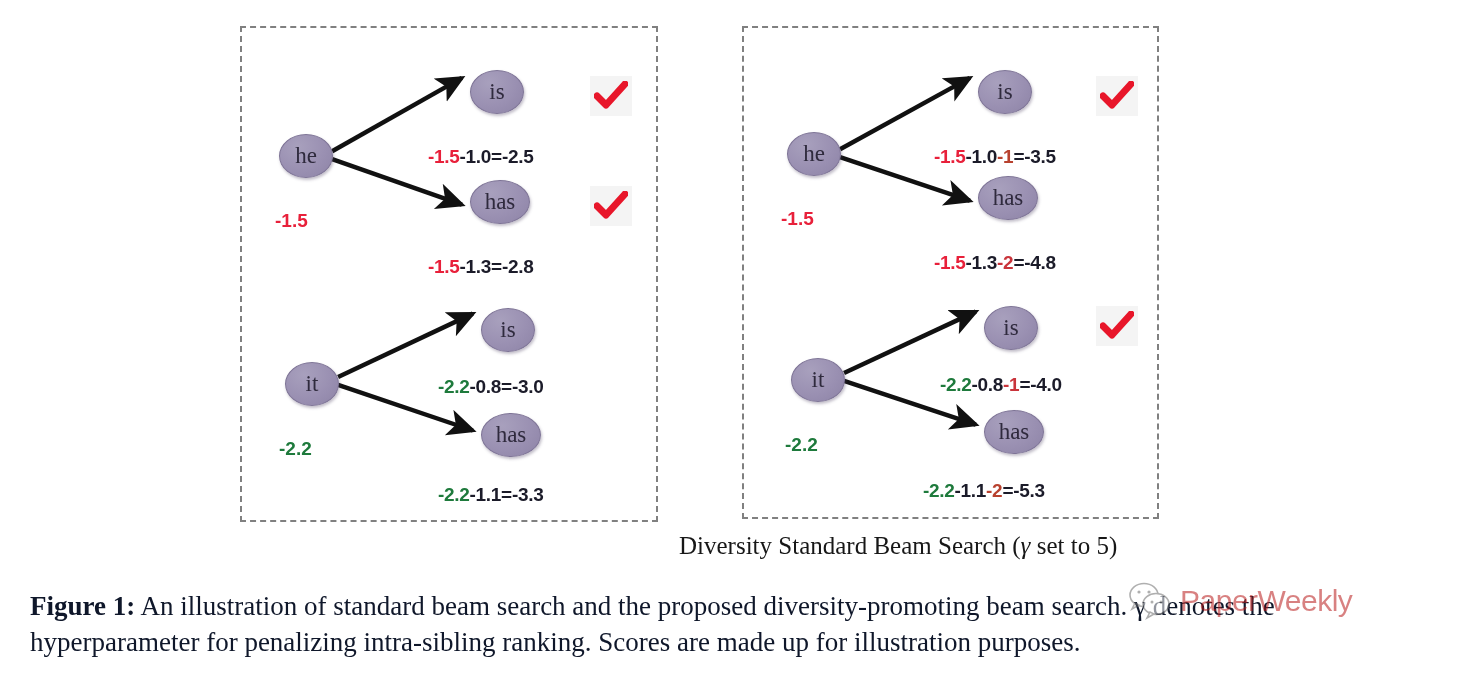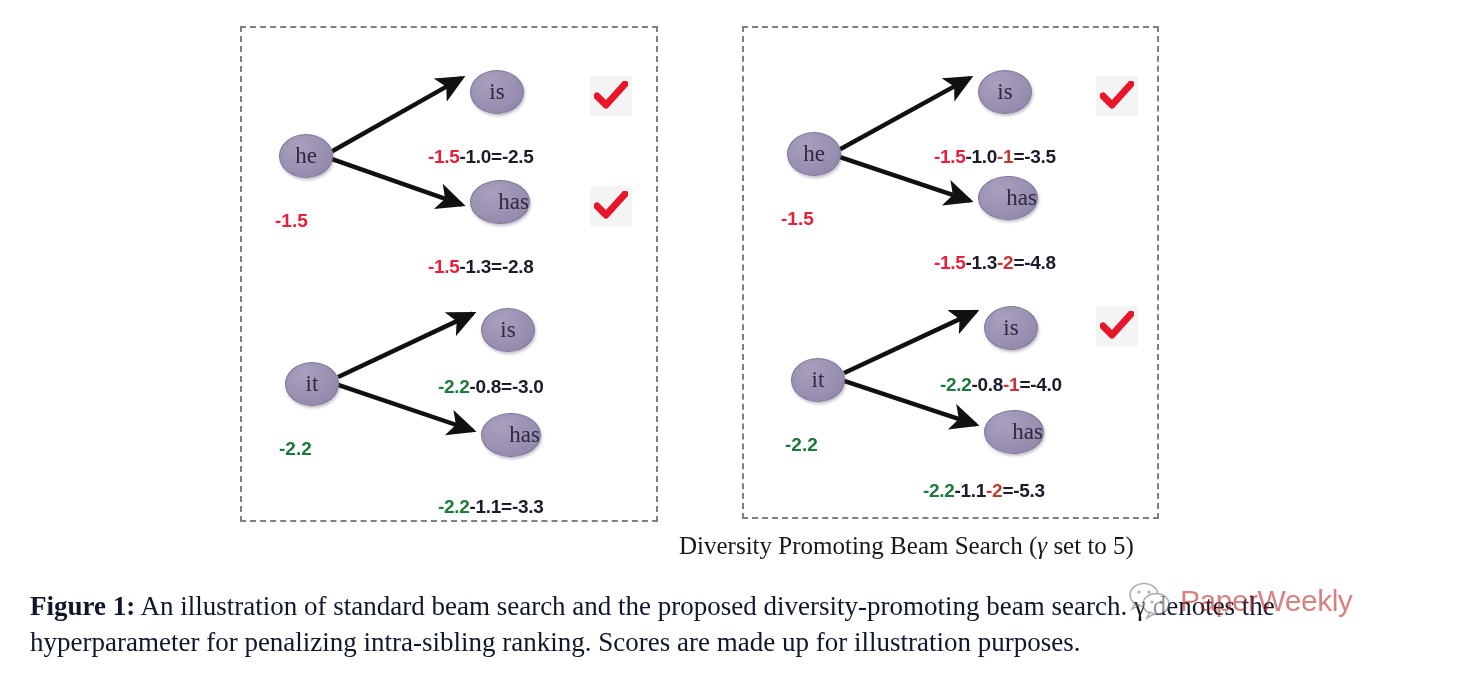--- a/index.html
+++ b/index.html
@@ -43,21 +43,21 @@
     box-shadow: 1px 2px 3px rgba(80,70,100,0.35);
     display: flex;
     align-items: center;
     justify-content: center;
     color: #2f2a3d;
     font-family: "Liberation Serif", serif;
     box-sizing: border-box;
   }
   .node-root { width: 54px; height: 44px; font-size: 23px; text-align: center; }
   .node-leaf { width: 54px; height: 44px; font-size: 23px; }
-  .node-leaf.wide { width: 60px; height: 44px; justify-content: flex-end; }
+  .node-leaf.wide { width: 60px; height: 44px; }
 
   
   .arrows { position: absolute; left: 0; top: 0; width: 100%; height: 100%; pointer-events: none; }
 
   
   .score {
     position: absolute;
     font-family: "Liberation Sans", sans-serif;
     font-weight: bold;
     font-size: 19px;
@@ -194,21 +194,21 @@
       <div class="node node-leaf" style="left:239px; top:280px;">
         <span>is</span>
       </div>
       <div class="score" style="left:196px; top:348px;">
         <span class="green">-2.2</span><span>-0.8=-3.0</span>
       </div>
 
       <div class="node node-leaf wide" style="left:239px; top:385px;">
         <span>has</span>
       </div>
-      <div class="score" style="left:196px; top:468px;text-align:right;">
+      <div class="score" style="left:196px; top:456px;text-align:right;">
         <span class="green">-2.2</span><span>-1.1=-3.3</span>
       </div>
 
     </div>
   </div>
 
   <div class="panel" id="panel-diverse">
     <div class="tree">
 
       <svg class="arrows" viewBox="0 0 417 493">
@@ -268,21 +268,21 @@
         <span>has</span>
       </div>
       <div class="score" style="left:179px; top:452px;">
         <span class="green">-2.2</span><span>-1.1</span><span class="pen-red">-2</span><span>=-5.3</span>
       </div>
 
     </div>
   </div>
 
   <div class="panel-caption" id="caption-diverse">
-    <span>Diversity Promoting Beam Search (</span><span class="gamma">γ</span><span> set to 5)</span>
+    <span>Diversity Standard Beam Search (</span><span class="gamma">γ</span><span> set to 5)</span>
   </div>
 
 </div>
 
 <div id="figure-caption">
   <span><b>Figure 1:</b> <span>An illustration of standard beam search and the proposed diversity-promoting beam search. γ denotes the</span></span>
   <span>hyperparameter for penalizing intra-sibling ranking. Scores are made up for illustration purposes.</span>
 </div>
 
 <div id="watermark">

